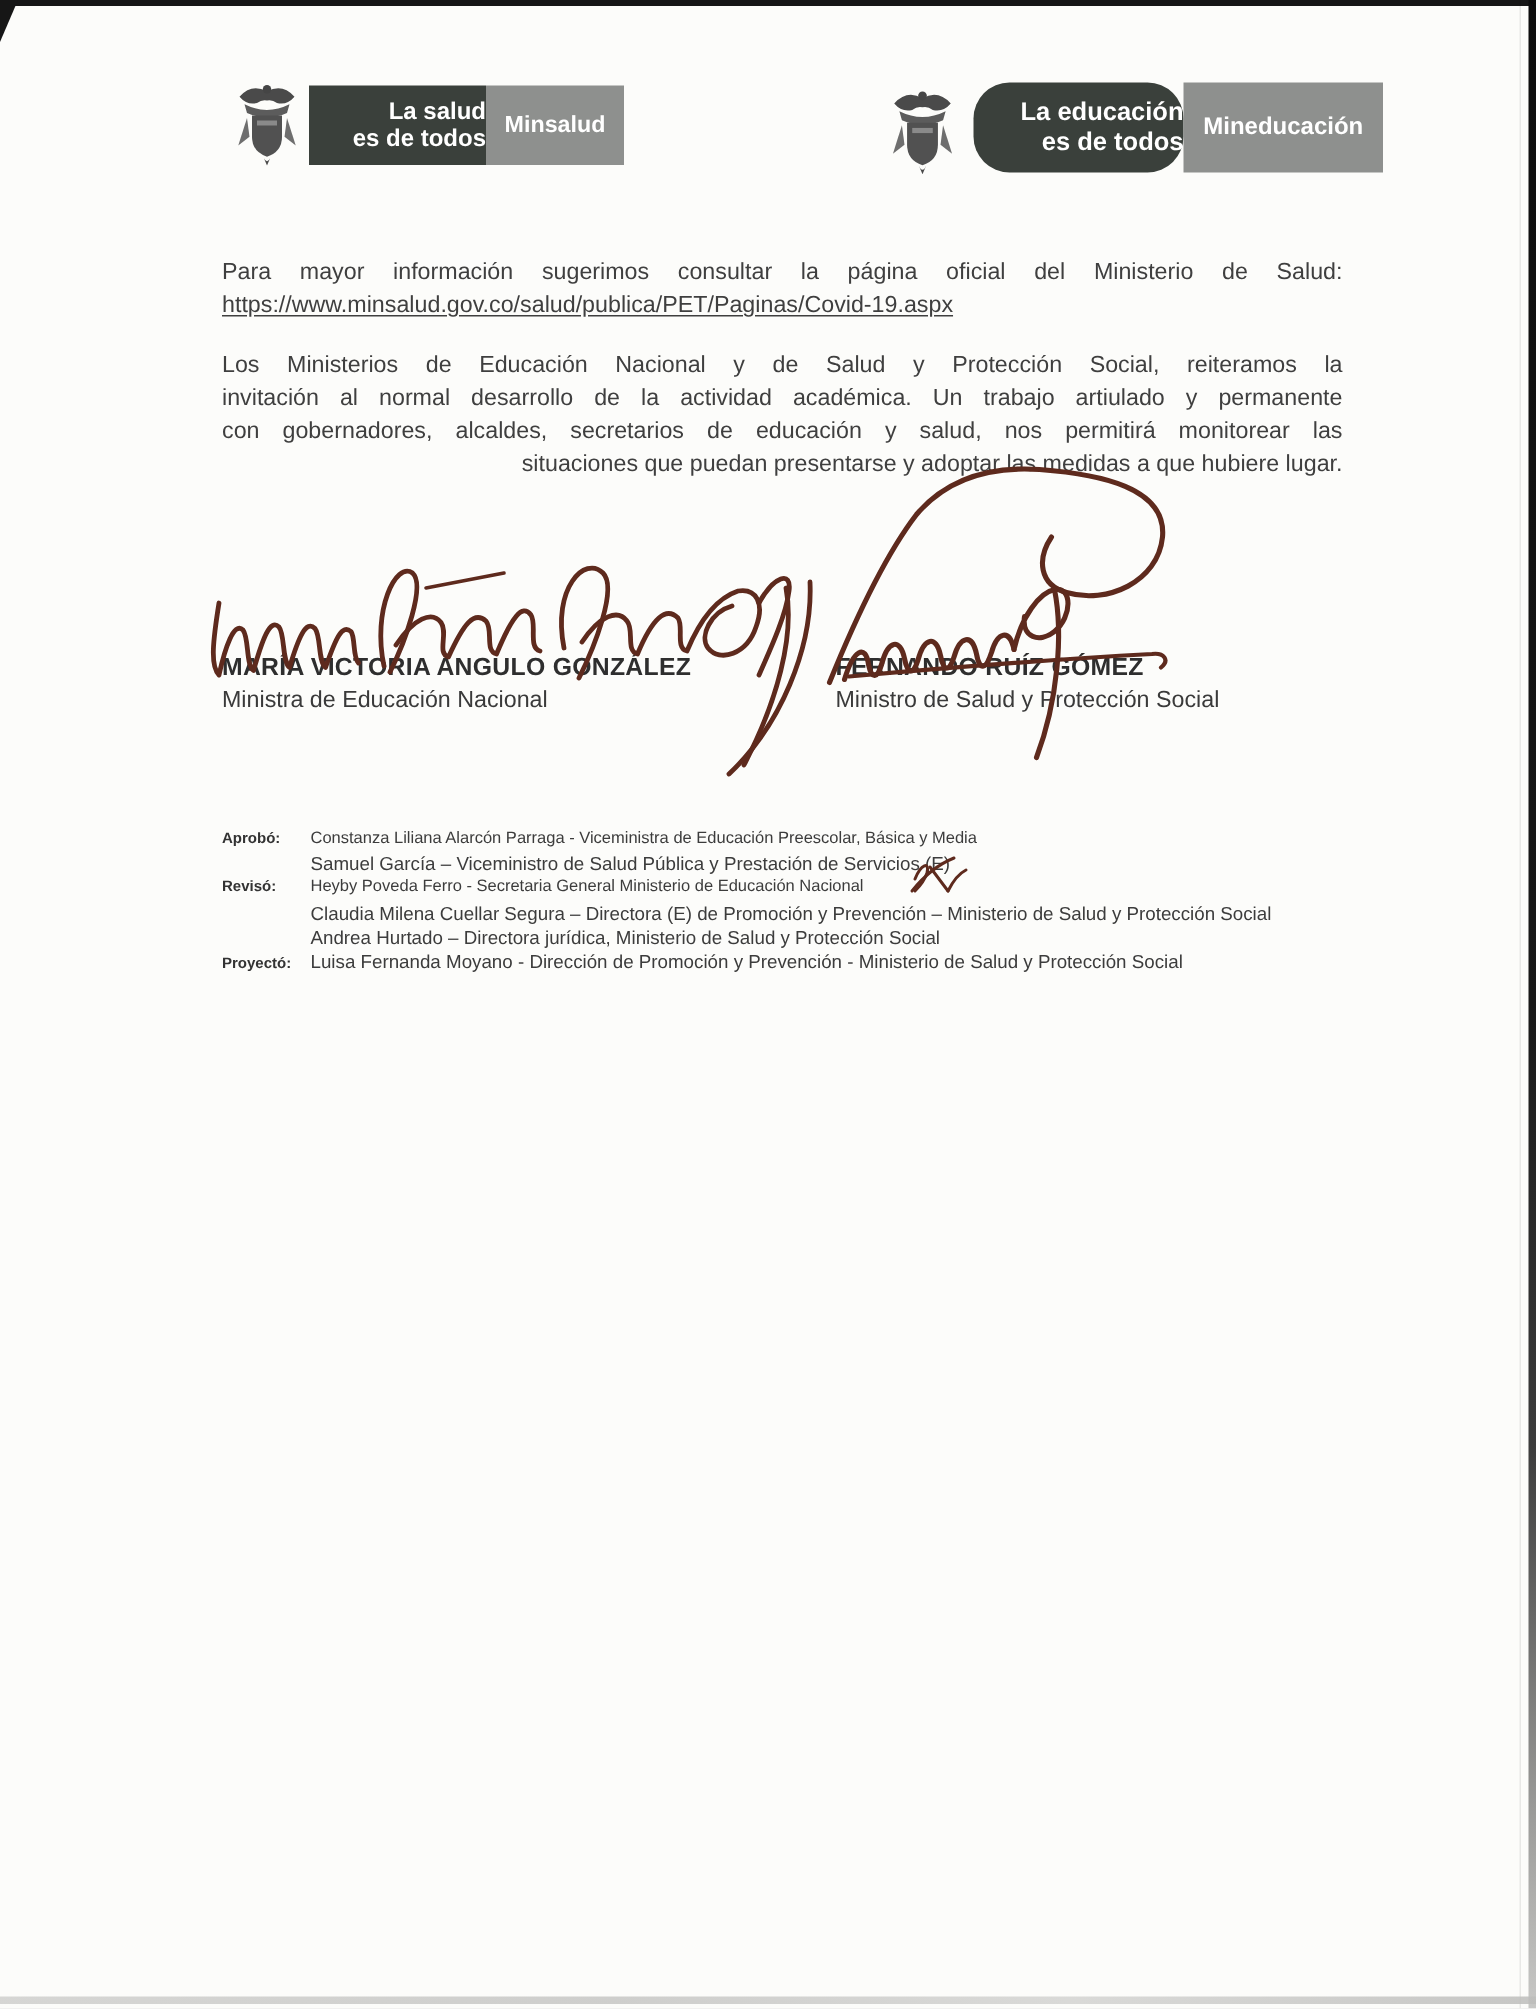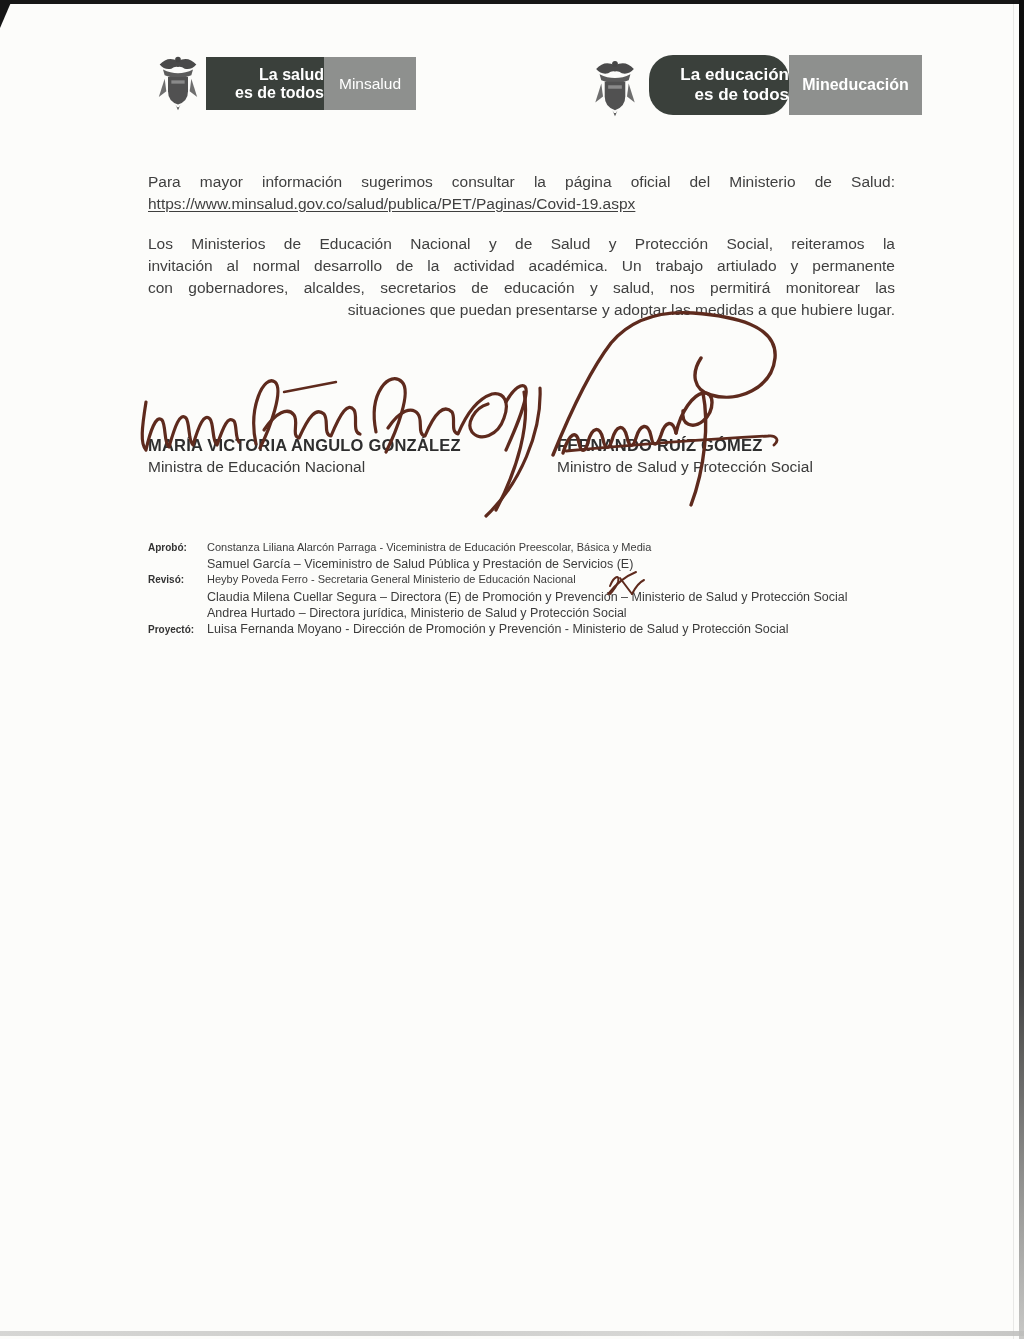--- a/index.html
+++ b/index.html
@@ -24,21 +24,21 @@
   .edge-right-line{position:absolute;right:10px;top:0;width:1px;height:100%;background:rgba(0,0,0,0.08);}
   .edge-bottom{position:absolute;left:0;bottom:3px;width:100%;height:5px;
     background:linear-gradient(to right,#cfcfcd 0%,#c6c6c4 40%,#d3d3d1 70%,#bdbdbb 100%);opacity:.85;}
   
   .emblem{position:absolute;}
   .logo-box{position:absolute;display:flex;flex-direction:column;justify-content:center;color:#fff;}
   .logo-dark{background:var(--logo-dark);}
   .logo-gray{background:var(--logo-gray);align-items:center;}
   .logo-tagline{font-weight:bold;text-align:right;}
   .ms-dark{left:206px;top:57px;width:118px;height:53px;padding-left:12px;font-size:16px;line-height:18px;}
-  .ms-gray{left:324px;top:57px;width:92px;height:53px;font-size:15.5px;font-weight:normal;}
+  .ms-gray{left:324px;top:57px;width:92px;height:53px;font-size:15.5px;font-weight:bold;}
   .me-dark{left:649px;top:55px;width:140px;height:60px;padding-left:13px;font-size:17px;line-height:20px;border-radius:24px;}
   .me-gray{left:789px;top:55px;width:133px;height:60px;font-size:16px;font-weight:bold;text-align:center;}
   
   .para{position:absolute;left:148px;width:747px;font-size:15.5px;line-height:22px;color:var(--ink);}
   .intro{top:171px;}
   .bodypara{top:233px;}
   .jline{text-align:justify;text-align-last:justify;}
   .jline-last{text-align:right;}
   .doc-link{color:var(--ink);text-decoration:underline;text-underline-offset:2px;}
   
@@ -47,21 +47,21 @@
   
   .signatory{position:absolute;z-index:2;}
   .sig-left{left:148px;top:436px;}
   .sig-right{left:557px;top:436px;}
   .sig-name{font-weight:bold;font-size:16.5px;color:#2e2e2e;letter-spacing:.2px;}
   .sig-title{font-size:15.5px;margin-top:3px;color:#3a3a3a;}
   
   .approval{position:absolute;left:148px;top:541px;width:775px;}
   .app-row{display:flex;align-items:baseline;height:16.2px;}
   .app-label{flex:0 0 59px;font-weight:bold;font-size:10px;color:#333;}
-  .app-text{font-size:12.5px;color:#3c3c3c;white-space:nowrap;}
+  .app-text{font-size:12.5px;color:#3c3c3c;white-space:nowrap;margin-top:12px;}
   .app-row.small .app-text{font-size:11px;}
 </style>
 </head>
 <body>
 
 <div class="page">
 
   <div class="edge-top"></div>
   <div class="edge-top-corner"></div>
   <div class="edge-right-line"></div>

